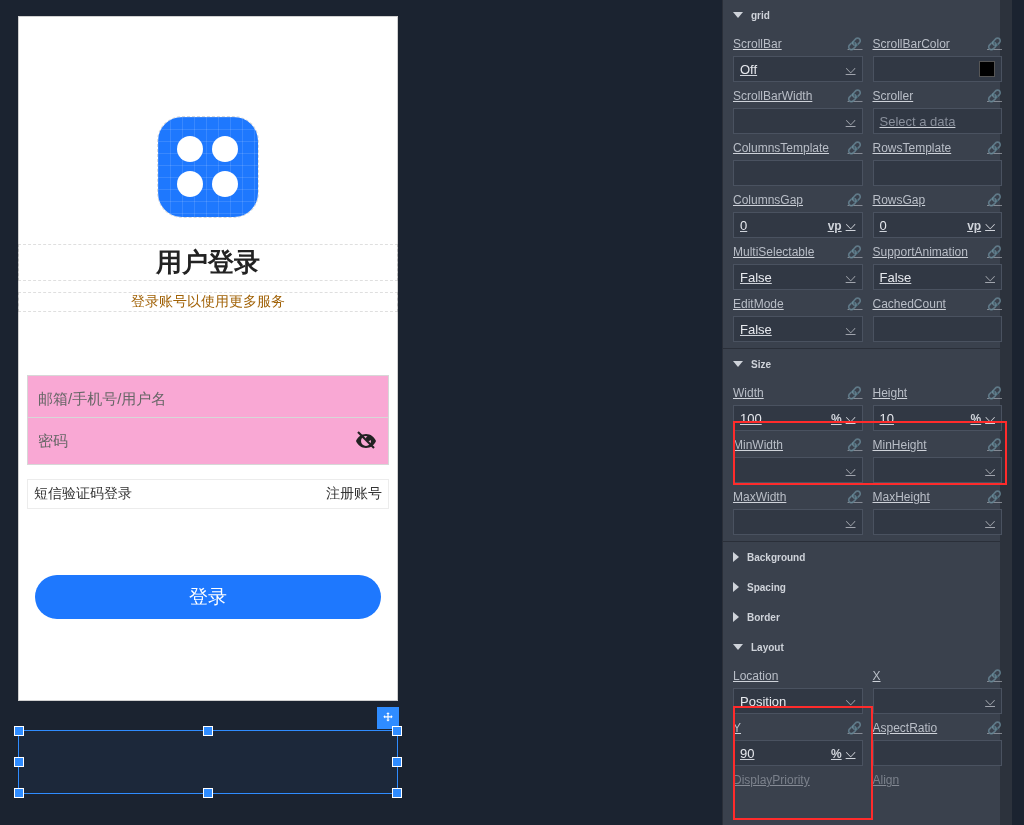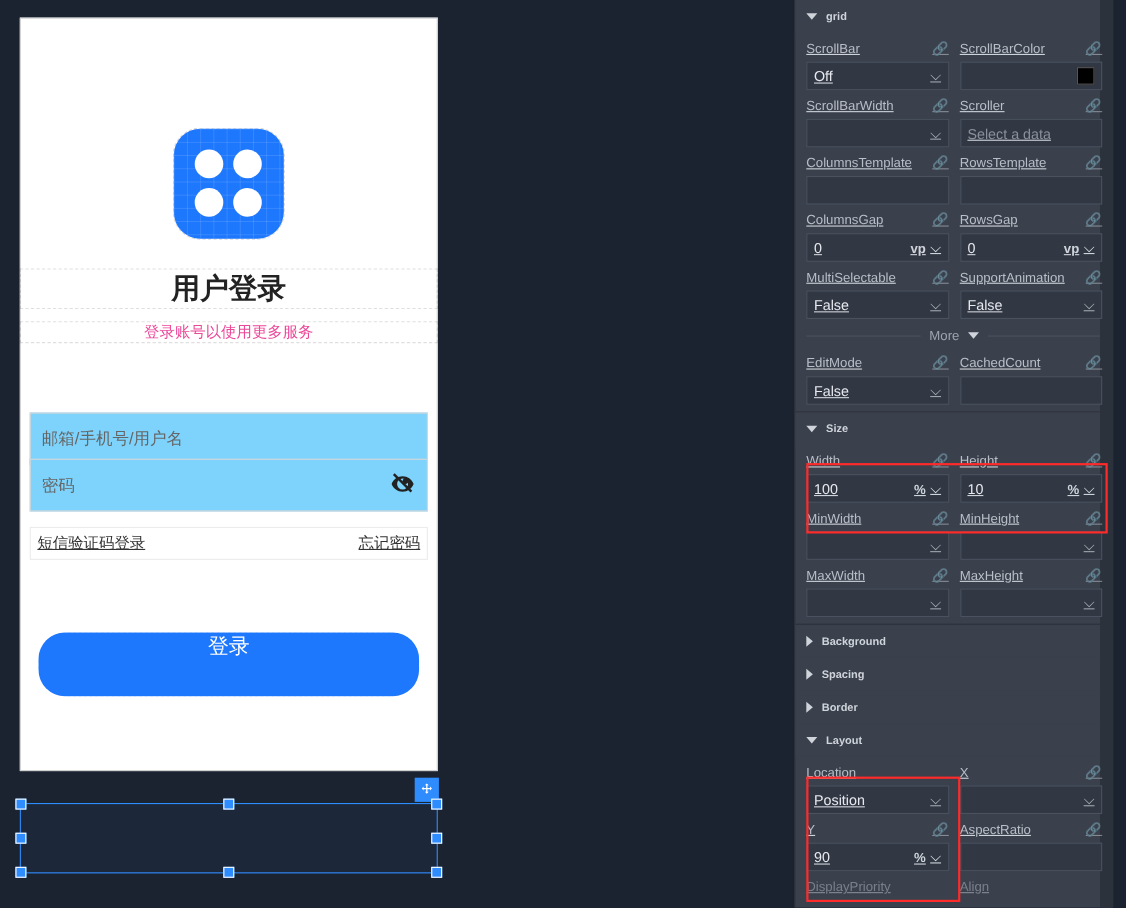--- a/index.html
+++ b/index.html
@@ -40,47 +40,46 @@
   }
   .app-icon-dots span{ background:#fff; border-radius:50%; width:26px; height:26px; }
 
   .title {
     position: absolute; top: 228px; left:0; right:0;
     text-align: center; font-size: 26px; font-weight: 600; color:#222;
     outline: 1px dashed rgba(0,0,0,0.12);
   }
   .subtitle{
     position:absolute; top: 276px; left:0; right:0;
-    text-align:center; font-size:14px; color:#ec4899;
+    text-align:center; font-size:14px; color:#a16207;
     outline: 1px dashed rgba(0,0,0,0.12);
   }
 
   .field{
     position:absolute; left:8px; right:8px; height:48px;
     border:1px solid #d7d7d7;
     display:flex; align-items:center; padding:0 10px;
-    font-size:15px; color:#666; background:#7dd3fc;
+    font-size:15px; color:#666; background:#f9a8d4;
   }
   .field.email{ top: 358px; }
   .field.pwd  { top: 400px; }
   .eye-off{ margin-left:auto; }
 
   .link-row{
     position:absolute; left:8px; right:8px; top: 462px; height:30px;
     display:flex; justify-content:space-between; align-items:center;
     font-size:14px; color:#333;
     border:1px solid #ececec;
-    text-decoration:underline;
   }
   .link-row span{ padding:0 6px; }
 
   .login-btn{
-    position:absolute; left:16px; right:16px; top: 558px; height:58px;
+    position:absolute; left:16px; right:16px; top: 558px; height:44px;
     background:#1e78fe; color:#fff; border-radius:24px;
-    display:flex; align-items:flex-start; justify-content:center;
+    display:flex; align-items:center; justify-content:center;
     font-size:19px; outline: 1px dashed rgba(255,255,255,0.4);
   }
   .register{
     position:absolute; left:0; right:0; top: 610px; text-align:center;
     font-size:14px; color:#333; outline: 1px dashed rgba(0,0,0,0.12);
   }
 
   
   .sel-area{
     position:absolute; left:0; top:714px; width:380px; height:64px;
@@ -168,21 +167,21 @@
       <span class="eye-off">
         <svg width="24" height="24" viewBox="0 0 24 24">
             <path fill="#222" d="M12 6c4.5 0 8.3 2.8 10 7-1.7 4.2-5.5 7-10 7S3.7 17.2 2 13c1.7-4.2 5.5-7 10-7zm0 2a5 5 0 100 10 5 5 0 000-10zm0 2.5A2.5 2.5 0 1114.5 13 2.5 2.5 0 0112 10.5z"></path>
             <path stroke="#222" stroke-width="2.2" d="M4 4l16 16"></path>
           </svg>
       </span>
     </div>
 
     <div class="link-row">
       <span>短信验证码登录</span>
-      <span>忘记密码</span>
+      <span>注册账号</span>
     </div>
 
     <div class="login-btn">
       <span>登录</span>
     </div>
   </div>
 
   <div class="sel-area">
     <div class="move-badge">
       <svg width="14" height="14" viewBox="0 0 24 24">
@@ -313,26 +312,20 @@
           <span>SupportAnimation</span>
           <span class="link-icon">🔗</span>
         </div>
       <div class="ctrl">
           <span>False</span>
           <span class="chev">⌵</span>
         </div>
     </div>
   </div>
 
-  <div class="more-sep">
-    <span class="line"></span>
-      <span>More</span>
-      <span class="tri down"></span>
-      <span class="line"></span>
-  </div>
 
   <div class="row2">
     <div class="col">
       <div class="lbl-row">
           <span>EditMode</span>
           <span class="link-icon">🔗</span>
         </div>
       <div class="ctrl">
           <span>False</span>
           <span class="chev">⌵</span>

